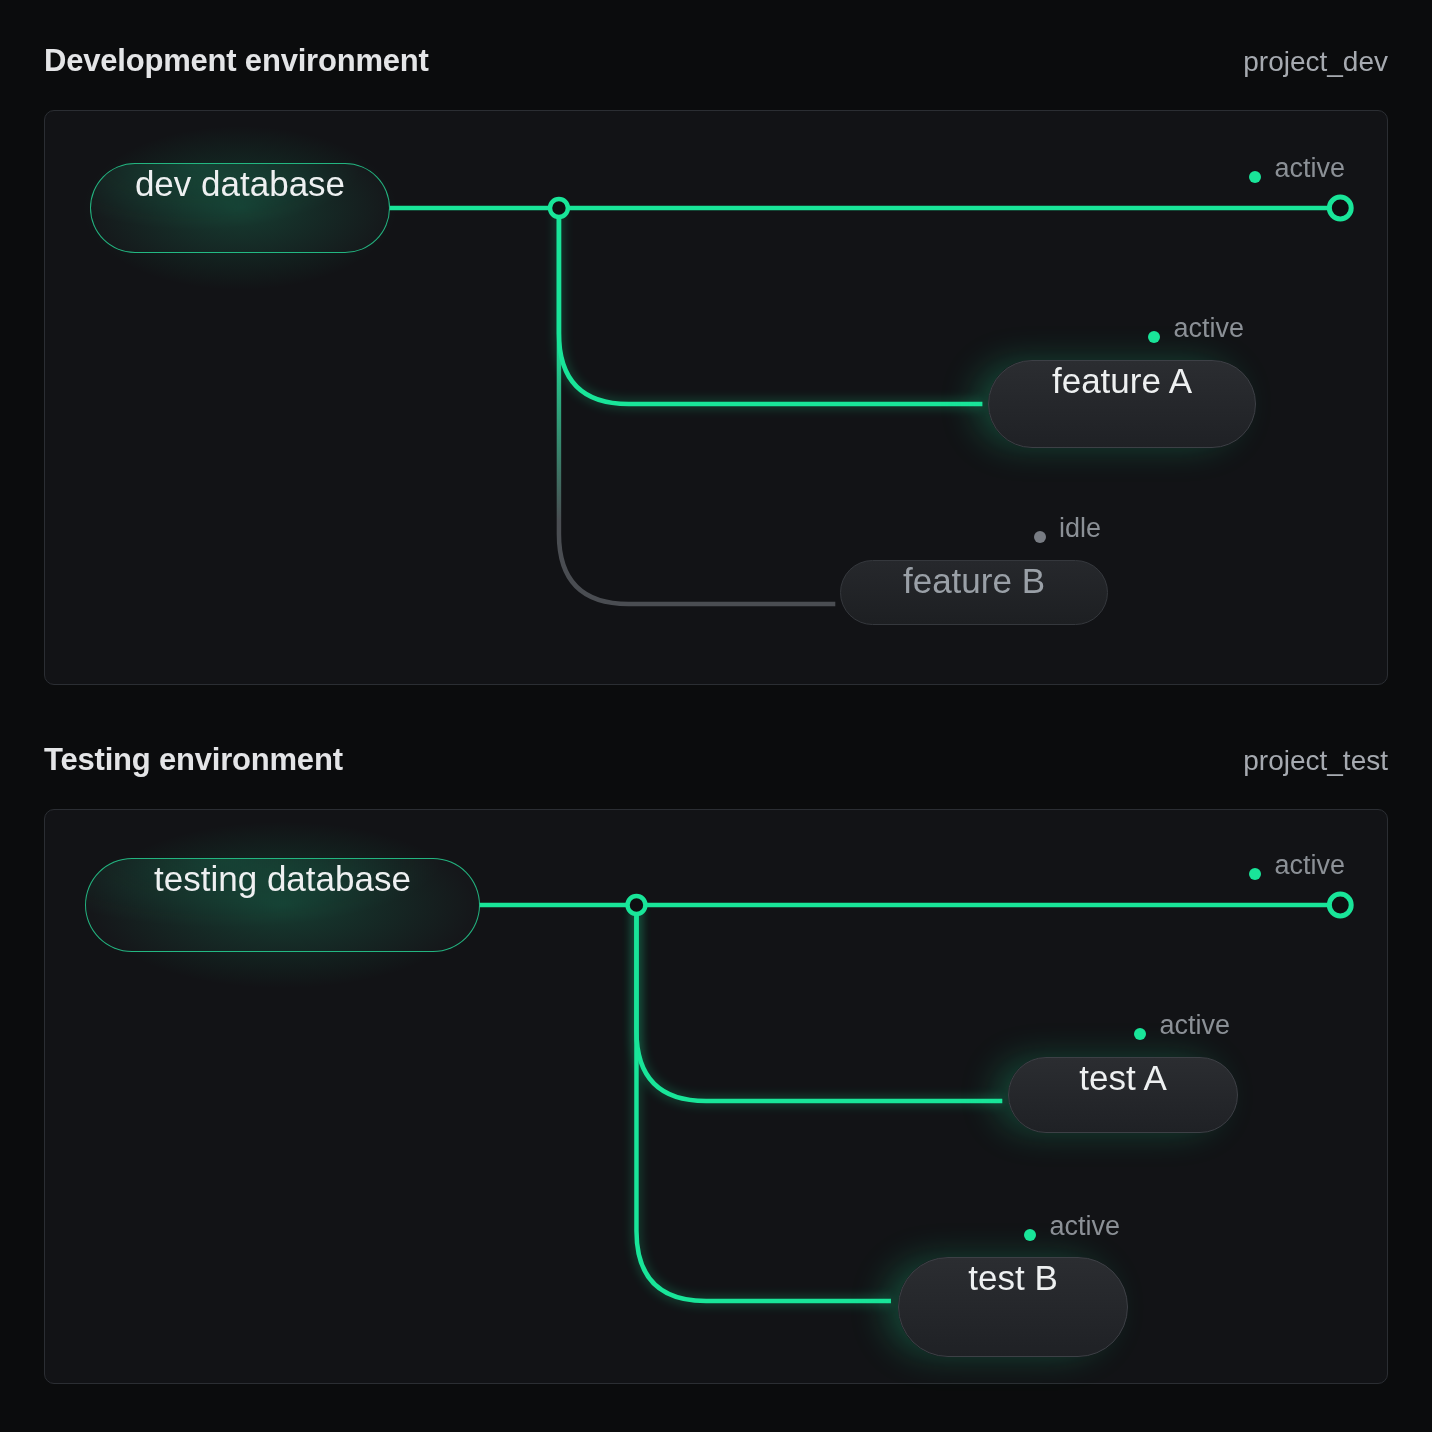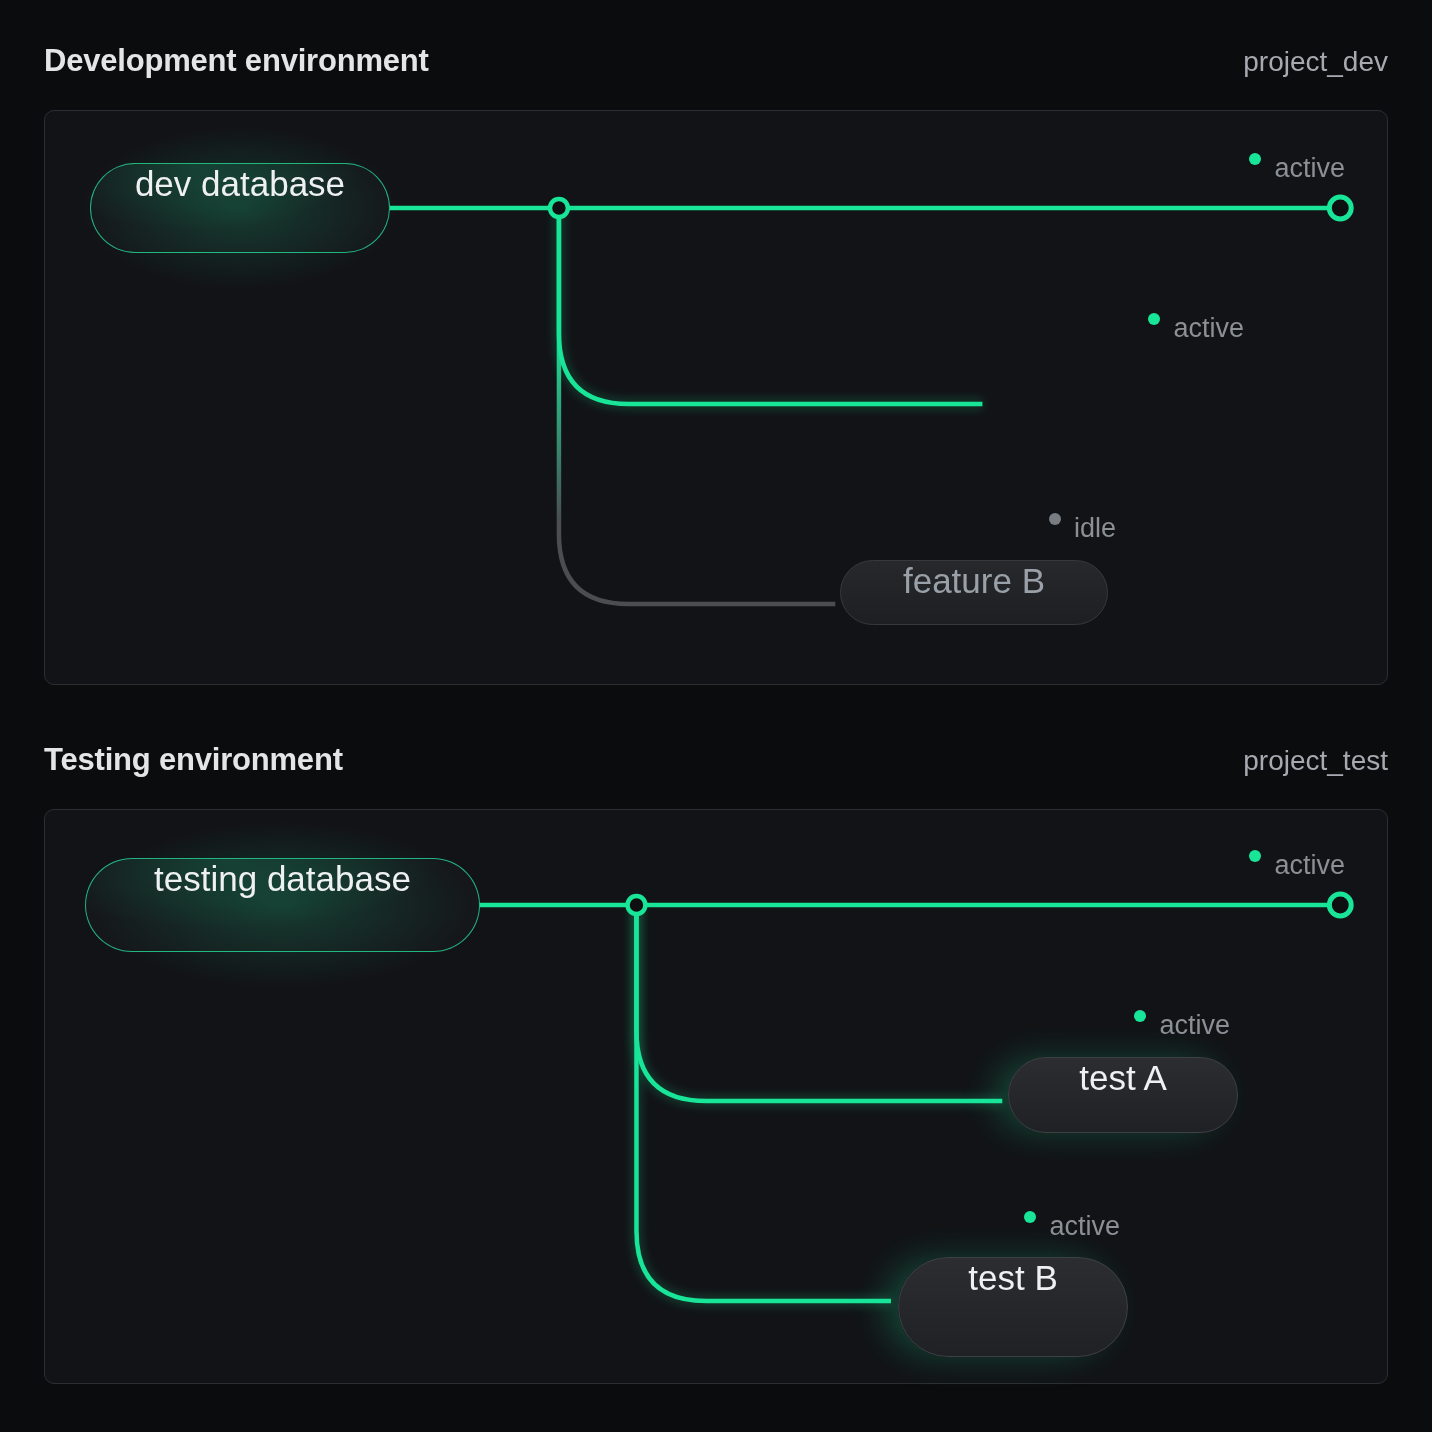--- a/index.html
+++ b/index.html
@@ -76,21 +76,21 @@
   .pill.branch.glow-left{
     box-shadow:-16px 0 38px -6px rgba(25,229,153,0.30);
   }
   .pill.branch.idle{
     background:linear-gradient(180deg,#26282c 0%,#1d1f22 100%);
     border:1px solid #35383d;
     color:var(--pill-text-idle);
   }
   .status{
     position:absolute;
-    display:flex;align-items:flex-start;gap:13px;
+    display:flex;align-items:flex-end;gap:13px;
     color:var(--status-text);
     font-size:27px;line-height:30px;
     z-index:2;
   }
   .status .dot{
     width:12px;height:12px;border-radius:50%;
     background:var(--accent);flex:0 0 auto;
   }
   .status .dot.idle{background:var(--dot-idle)}
 </style>
@@ -132,29 +132,32 @@
 
       <div class="pill db" style="left:45px;top:52px;width:300px;height:90px">
         <span class="pill-label">dev database</span>
       </div>
 
       <div class="status" style="right:42px;top:42px">
         <span class="dot"></span>
         <span>active</span>
       </div>
 
+      <div class="pill branch glow-left" style="left:943px;top:249px;width:268px;height:88px">
+        <span class="pill-label">feature A</span>
+      </div>
       <div class="status" style="right:143px;top:202px">
         <span class="dot"></span>
         <span>active</span>
       </div>
 
       <div class="pill branch idle" style="left:795px;top:449px;width:268px;height:65px">
         <span class="pill-label">feature B</span>
       </div>
-      <div class="status" style="right:271px;top:402px">
+      <div class="status" style="right:286px;top:402px">
         <span class="dot idle"></span>
         <span>idle</span>
       </div>
     </div>
   </section>
 
   <section class="env" style="margin-top:4px">
     <header class="sec-header" style="margin-top:56px">
       <h2 class="sec-title">Testing environment</h2>
       <span class="project-name">project_test</span>

